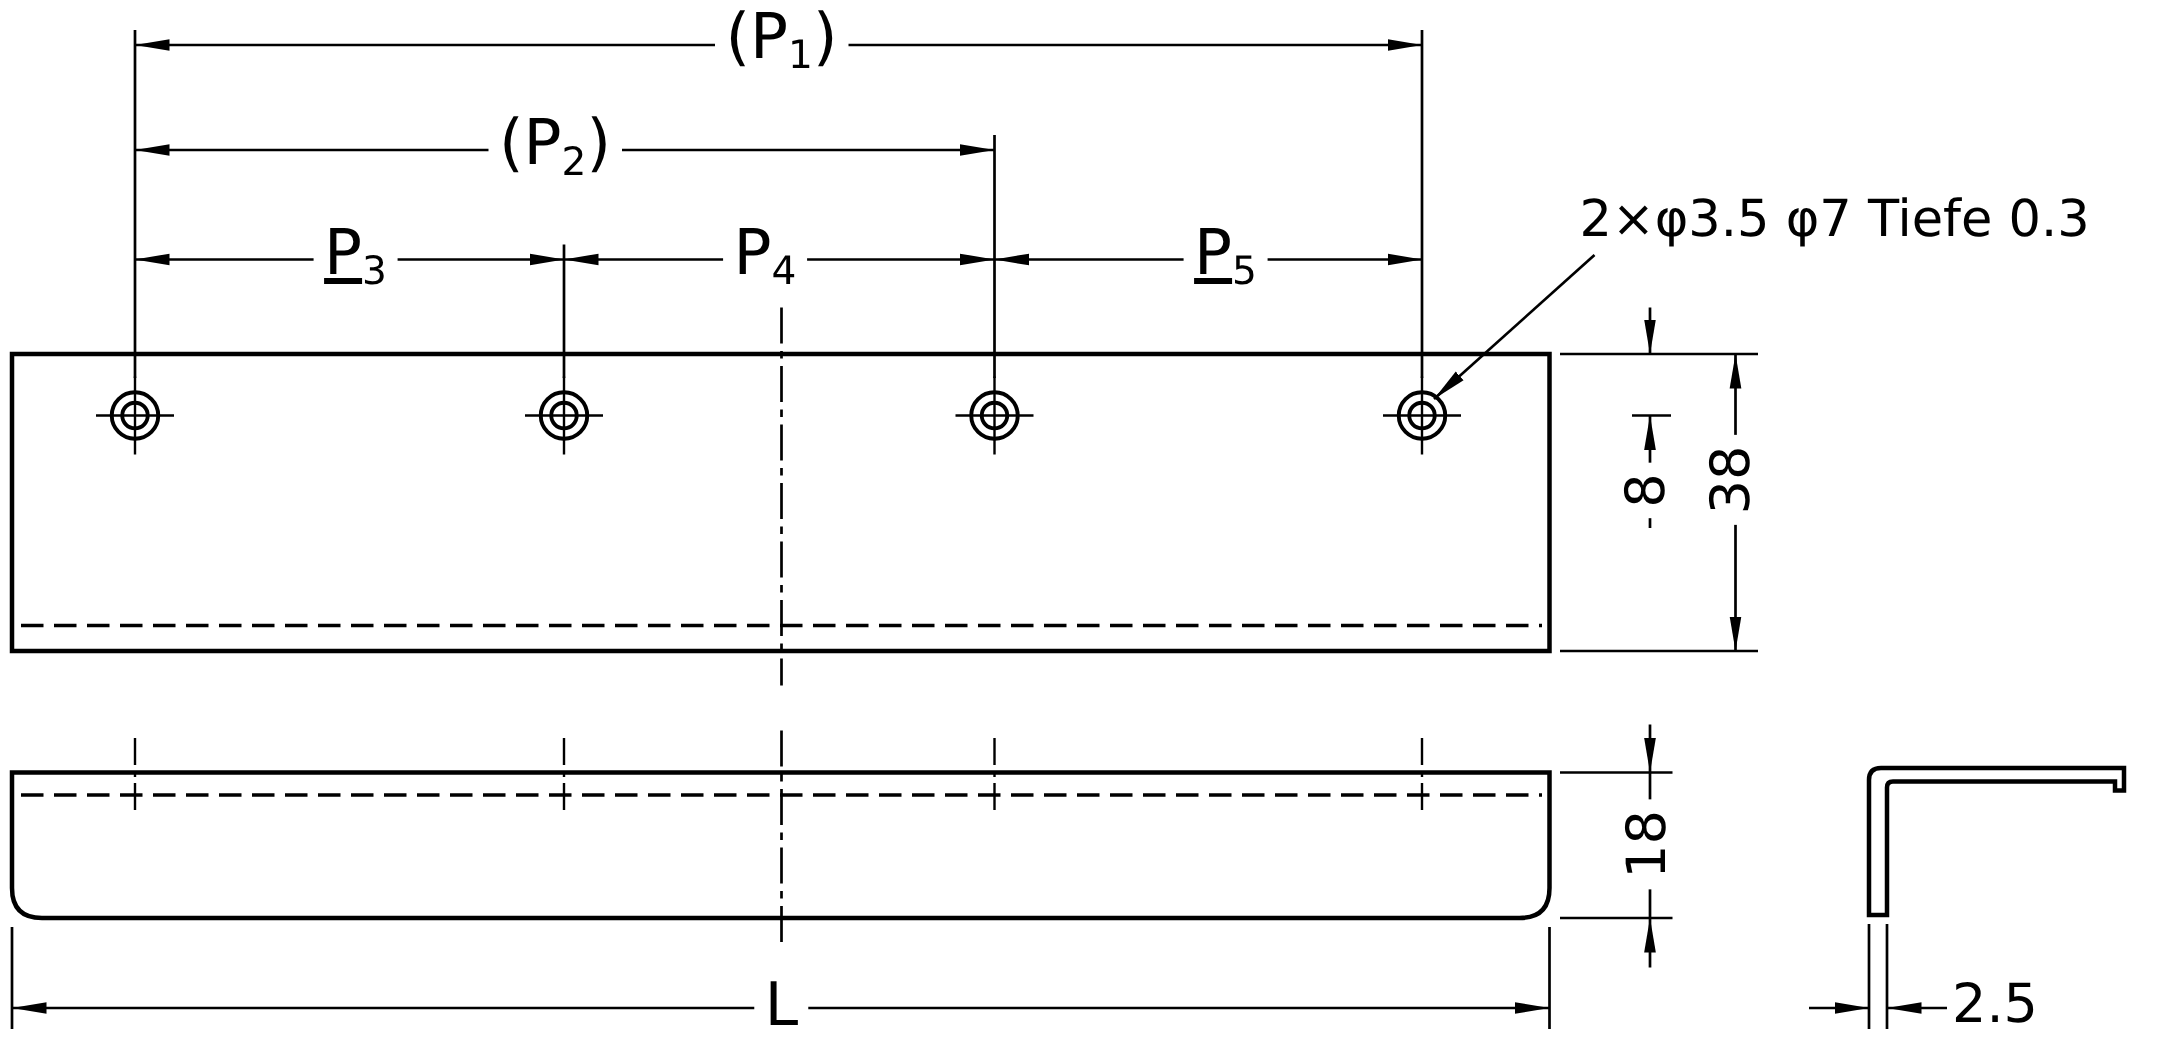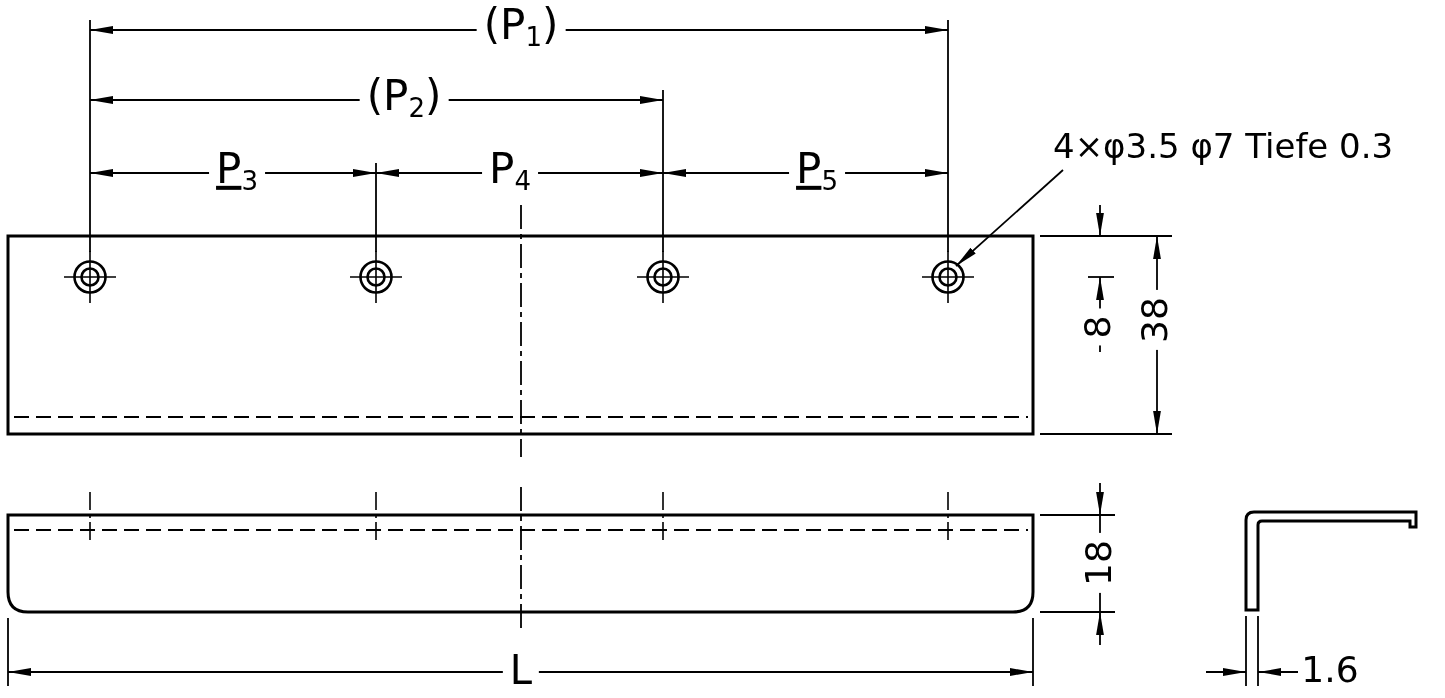--- a/index.html
+++ b/index.html
@@ -116,33 +116,33 @@
     <g stroke="#000" stroke-width="1.8" fill="none">
       <path d="M1246,616 V686"></path>
       <path d="M1258,616 V686"></path>
       <path d="M1206,672 H1246" marker-end="url(#arr)"></path>
       <path d="M1298,672 H1258" marker-end="url(#arr)"></path>
     </g>
   </svg>
 
   <div class="lbl center bg f38" style="left:521px;top:27px;"><span>(P</span><sub class="ds">1</sub><span>)</span></div>
 
-  <div class="lbl center bg f38" style="left:404px;top:98px;"><span>(P</span><sub class="ds">2</sub><span>)</span></div>
+  <div class="lbl center bg f38" style="left:370px;top:98px;"><span>(P</span><sub class="ds">2</sub><span>)</span></div>
 
   <div class="lbl center bg f38" style="left:237px;top:171px;text-decoration:underline;"><span>P</span><sub class="ds">3</sub><span></span></div>
 
   <div class="lbl center bg f38" style="left:510px;top:171px;"><span>P</span><sub class="ds">4</sub><span></span></div>
 
   <div class="lbl center bg f38" style="left:817px;top:171px;text-decoration:underline;"><span>P</span><sub class="ds">5</sub><span></span></div>
 
-  <div class="lbl vcenter f34" style="left:1053px;top:146px;">4×φ3.5 φ7  Tiefe 0.3</div>
+  <div class="lbl vcenter f34" style="left:1053px;top:146px;">2×φ3.5 φ7  Tiefe 0.3</div>
 
   <div class="lbl rot bg f36" style="left:1098px;top:327px;">8</div>
 
   <div class="lbl rot bg f36" style="left:1155px;top:320px;">38</div>
 
   <div class="lbl rot bg f36" style="left:1099px;top:563px;">18</div>
 
   <div class="lbl center bg f40" style="left:521px;top:670px;">L</div>
 
-  <div class="lbl center f36" style="left:1330px;top:670px;">1.6</div>
+  <div class="lbl center f36" style="left:1330px;top:670px;">2.5</div>
 
 </div>
 
 </body></html>

